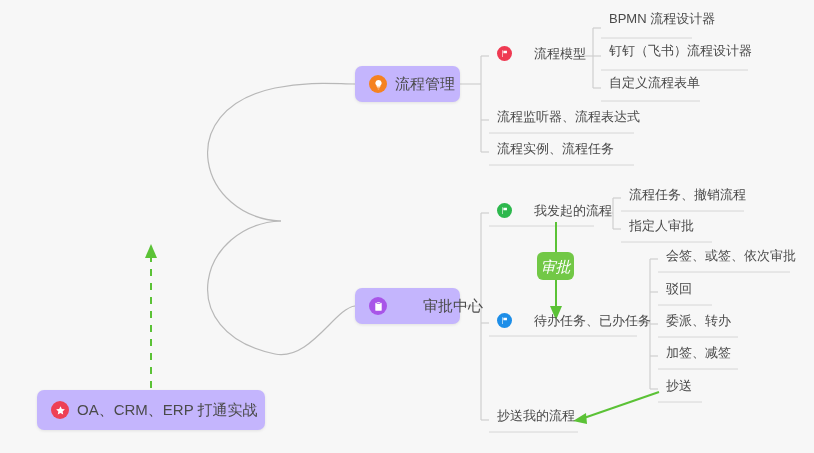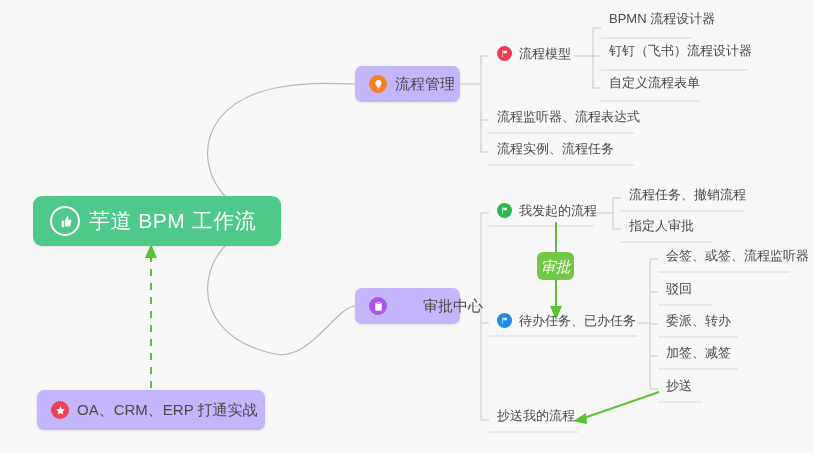--- a/index.html
+++ b/index.html
@@ -79,21 +79,21 @@
     position: absolute;
     display: flex;
     align-items: center;
     white-space: nowrap;
     color: #4a4a4a;
     font-size: 13px;
     padding: 0 8px 4px 8px;
     box-sizing: border-box;
   }
   .leaf .leaf-text { line-height: 1; }
-  .leaf .leaf-text.with-icon { margin-left: 7px; }
+  .leaf .leaf-text.with-icon { margin-left: 22px; }
 
   
   .ic {
     display: inline-flex;
     align-items: center;
     justify-content: center;
     border-radius: 50%;
     flex: 0 0 auto;
   }
   .ic-lg { width: 26px; height: 26px; }
@@ -205,28 +205,20 @@
 
       <path d="M 151 388 L 151 252" stroke-dasharray="7 7"></path>
     </g>
     <g fill="#5bc236">
       <polygon points="556,320 550,306 562,306"></polygon>
       <polygon points="573,421 586,413 587,424"></polygon>
       <polygon points="151,244 145,258 157,258"></polygon>
     </g>
   </svg>
 
-  <div class="root-node">
-    <span class="ic ic-lg ic-white">
-      <svg width="15" height="15" viewBox="0 0 24 24" fill="#ffffff">
-        <path d="M7 10.5h2.2V21H7a1 1 0 0 1-1-1v-8.5a1 1 0 0 1 1-1zm4 0 3.4-6.4c.3-.6 1-.9 1.6-.6.7.3 1 1 .9 1.7L16.2 9h3.6c1 0 1.7.9 1.5 1.9l-1.4 7.6c-.2 1-1 1.5-1.9 1.5H11V10.5z"></path>
-      </svg>
-    </span>
-    <span class="root-label">芋道 BPM 工作流</span>
-  </div>
 
   <div class="card" id="node-process-mgmt">
     <span class="ic ic-md ic-orange">
       <svg width="11" height="11" viewBox="0 0 24 24" fill="#ffffff">
         <path d="M12 2a7 7 0 0 0-4 12.7V17h8v-2.3A7 7 0 0 0 12 2zM9 18.5h6v1.2H9zm.8 2.6h4.4c-.3.7-1.1 1.2-2.2 1.2s-1.9-.5-2.2-1.2z"></path>
       </svg>
     </span>
     <span class="card-label">流程管理</span>
   </div>
 
@@ -283,21 +275,21 @@
   <div class="leaf" style="left:489px; top:313px;">
     <span class="ic ic-sm ic-blue">
       <svg width="9" height="9" viewBox="0 0 24 24" fill="#ffffff">
         <path d="M6 3h1.6v18H6zM9 4.5h9.5v7H9z"></path>
       </svg>
     </span>
     <span class="leaf-text with-icon">待办任务、已办任务</span>
   </div>
 
   <div class="leaf" style="left:658px; top:249px;">
-    <span class="leaf-text">会签、或签、流程监听器</span>
+    <span class="leaf-text">会签、或签、依次审批</span>
   </div>
   <div class="leaf" style="left:658px; top:282px;">
     <span class="leaf-text">驳回</span>
   </div>
   <div class="leaf" style="left:658px; top:314px;">
     <span class="leaf-text">委派、转办</span>
   </div>
   <div class="leaf" style="left:658px; top:346px;">
     <span class="leaf-text">加签、减签</span>
   </div>

